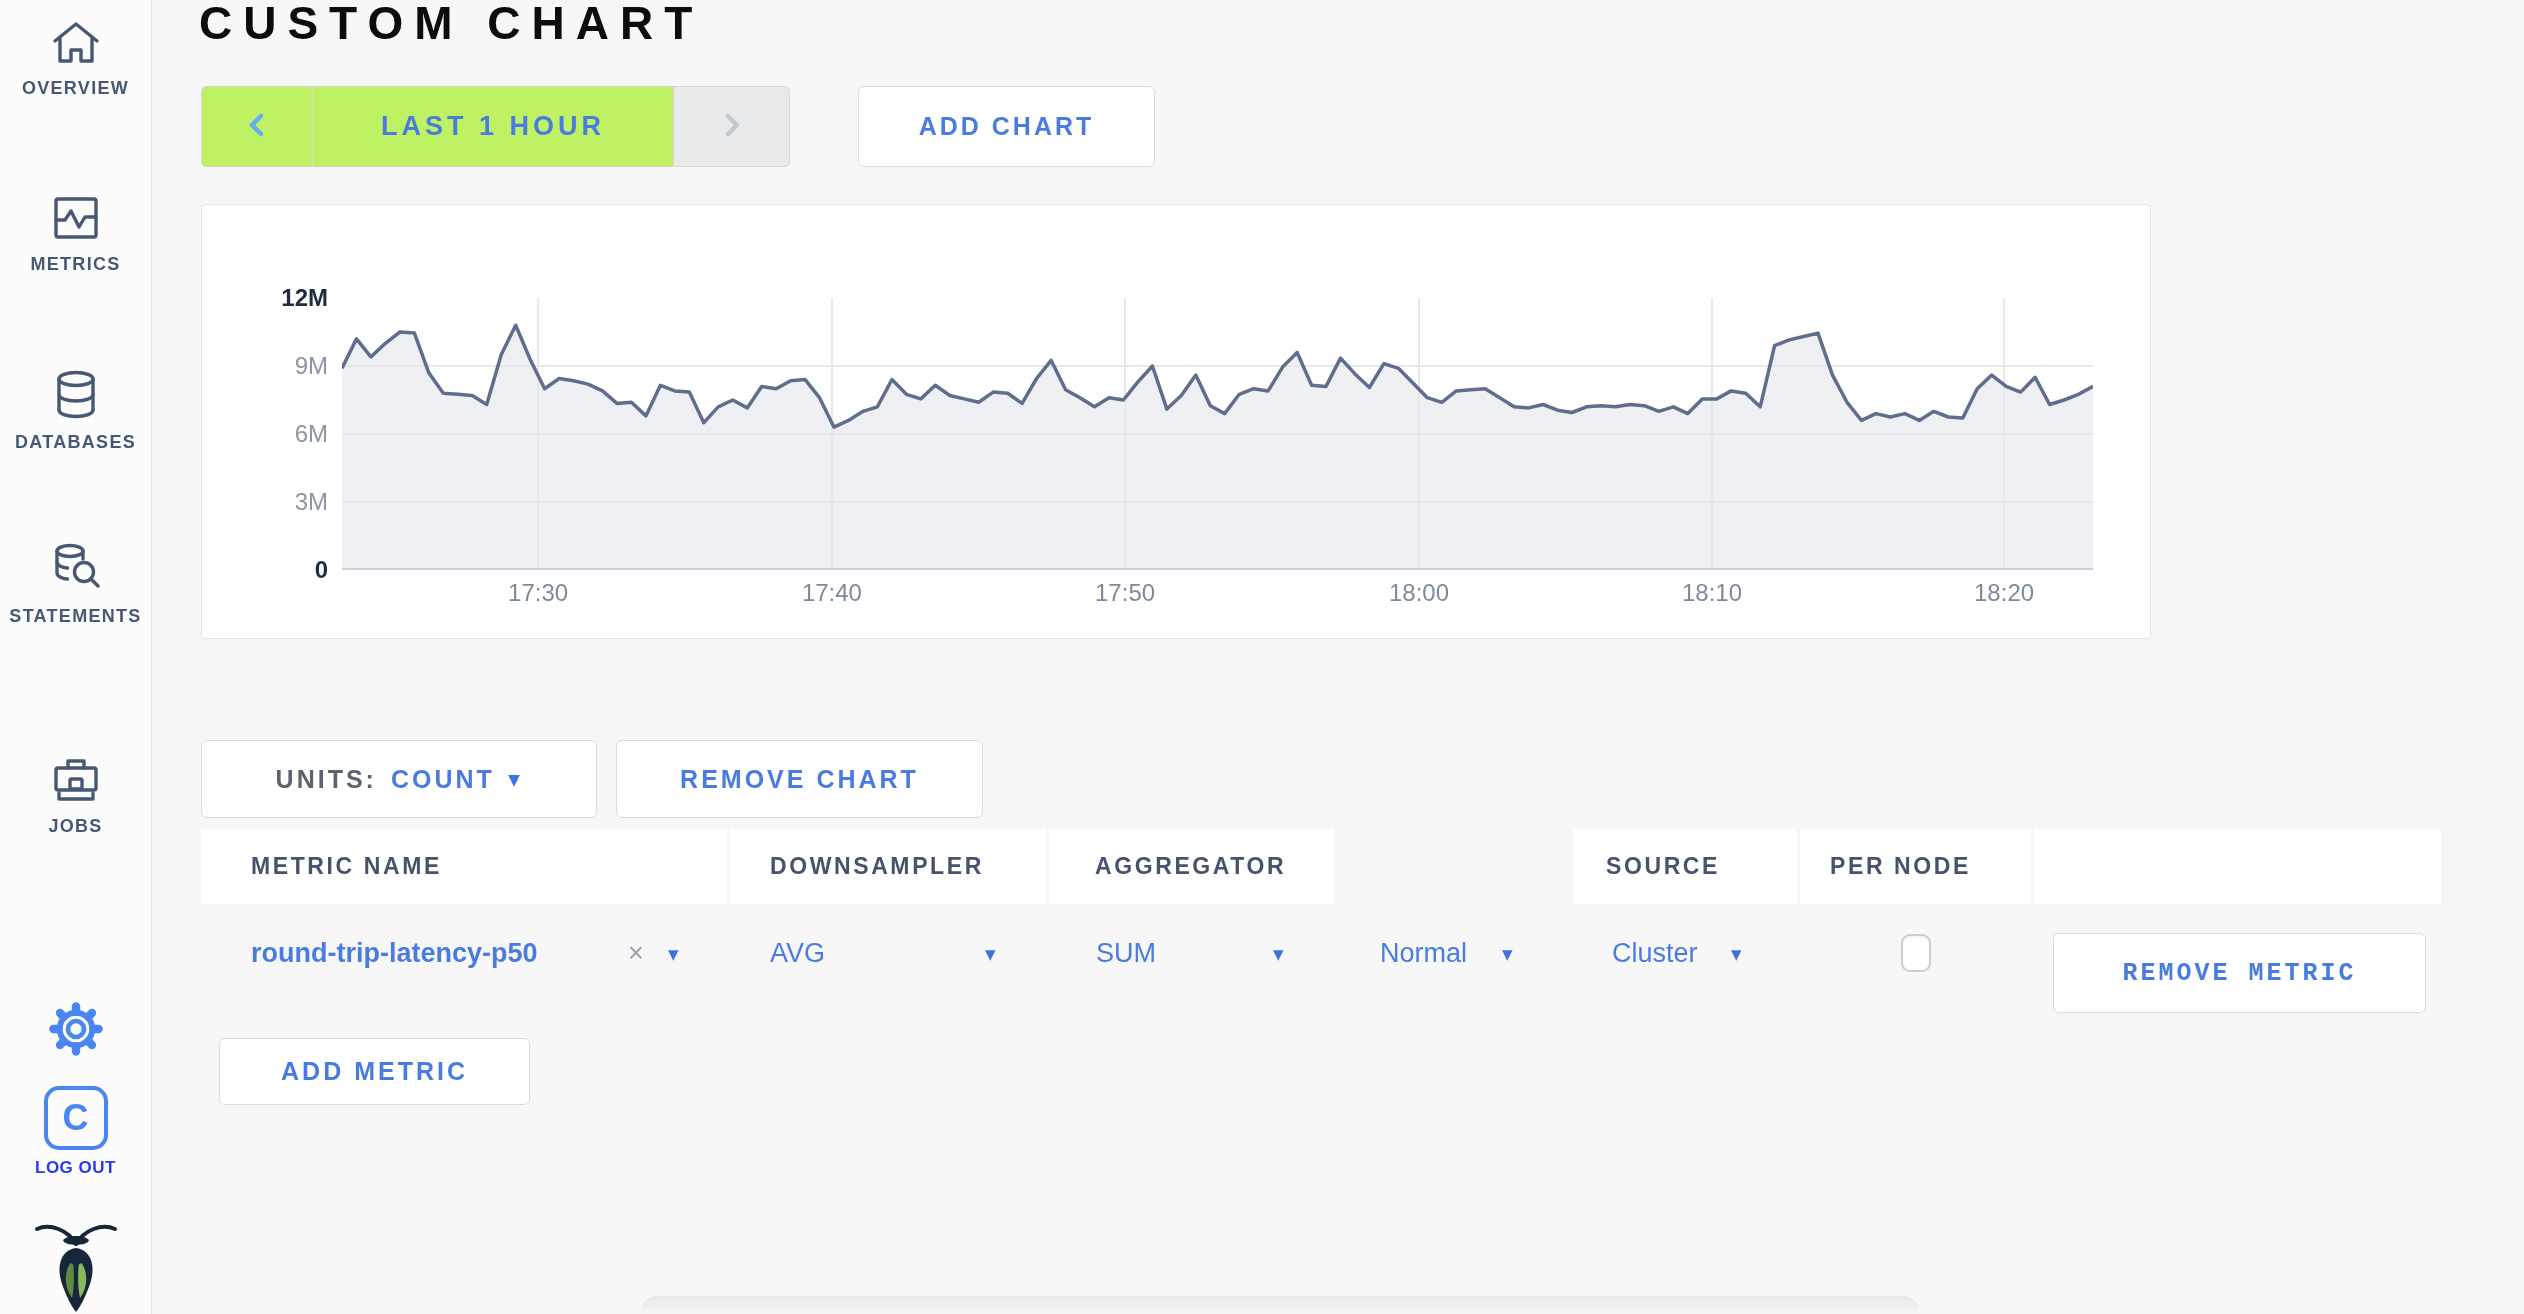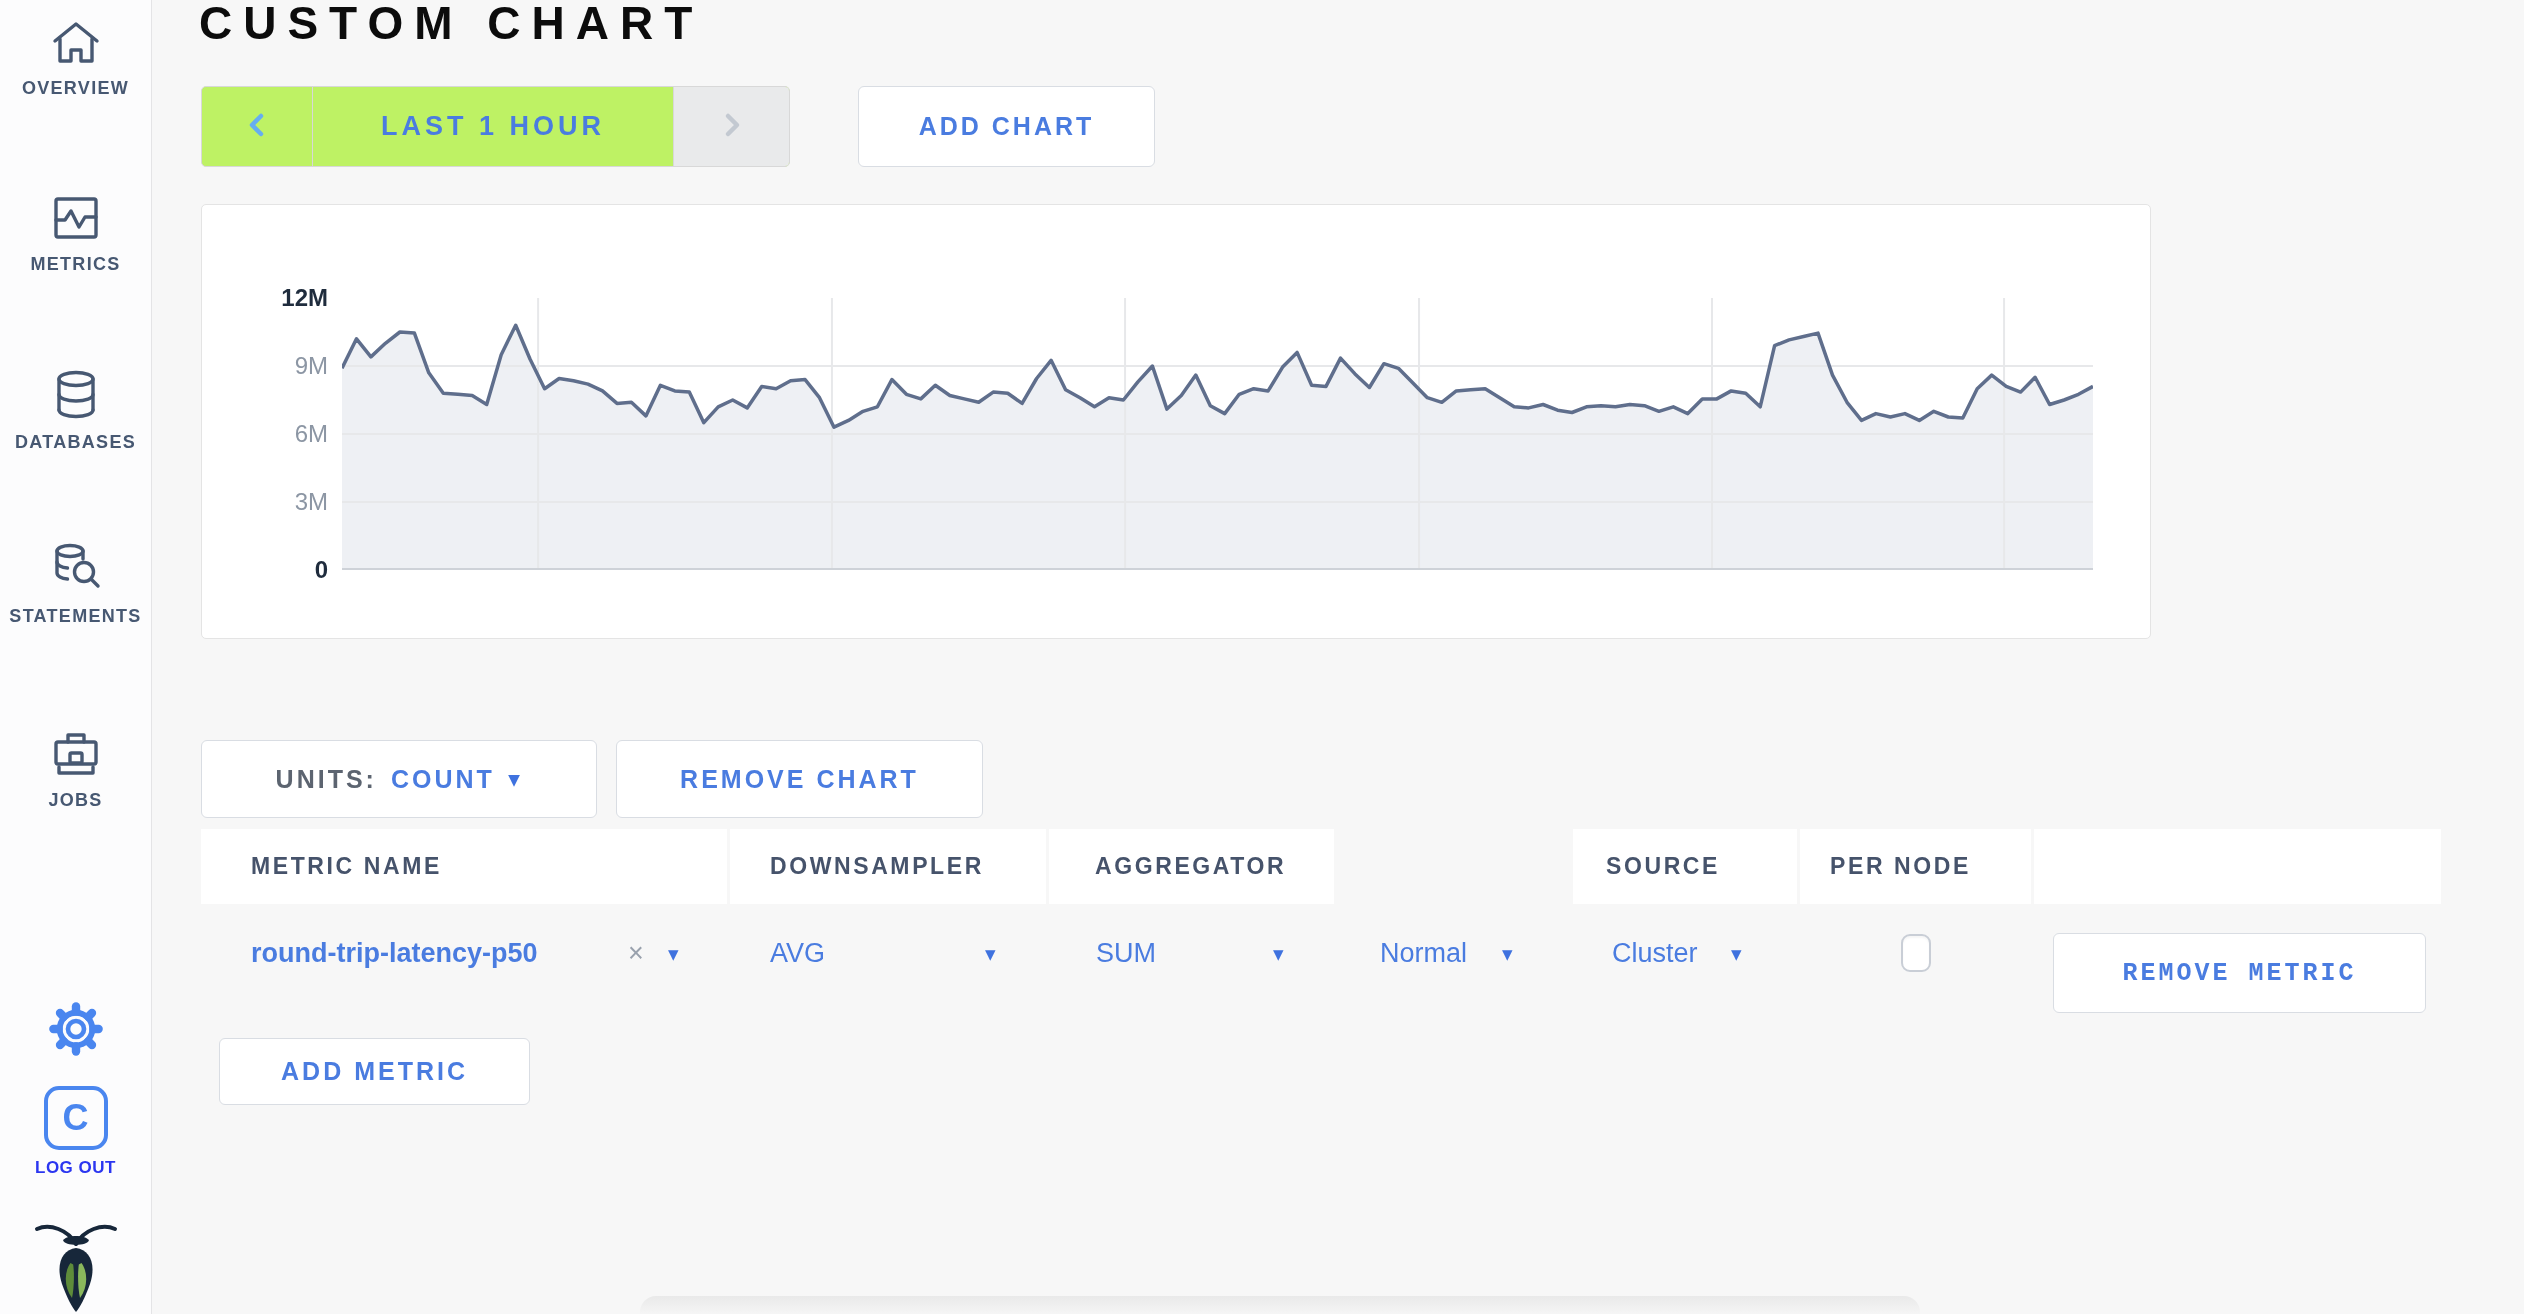--- a/index.html
+++ b/index.html
@@ -120,21 +120,21 @@
         <path d="M36 11 V19"></path>
         <path d="M10 22 C10 25 14.5 27.4 20.5 28"></path>
         <circle cx="37" cy="32" r="9.5"></circle>
         <path d="M44 39 L51 46"></path>
       </g>
         </svg>
     </span>
     <div class="nav-label">STATEMENTS</div>
   </div>
 
-  <div class="nav-item" style="top:726px;">
+  <div class="nav-item" style="top:752px;">
     <span class="nav-icon">
       <svg width="56" height="54" viewBox="0 0 56 54">
           <g class="icon-stroke">
         <path d="M20 16 V9 H36 V16"></path>
         <rect x="8" y="16" width="40" height="22" rx="2"></rect>
         <rect x="22" y="27" width="12" height="10" rx="1.5"></rect>
         <path d="M11 41 V47 H45 V41"></path>
       </g>
         </svg>
     </span>
@@ -218,20 +218,28 @@
         <line x1="0" x2="1751" y1="68" y2="68" stroke="#e7e8ea" stroke-width="2"></line>
         <line x1="196.112" x2="196.112" y1="0" y2="272" stroke="#e7e8ea" stroke-width="2"></line>
         <line x1="489.9298" x2="489.9298" y1="0" y2="272" stroke="#e7e8ea" stroke-width="2"></line>
         <line x1="783.0472" x2="783.0472" y1="0" y2="272" stroke="#e7e8ea" stroke-width="2"></line>
         <line x1="1077.0401" x2="1077.0401" y1="0" y2="272" stroke="#e7e8ea" stroke-width="2"></line>
         <line x1="1369.9823999999999" x2="1369.9823999999999" y1="0" y2="272" stroke="#e7e8ea" stroke-width="2"></line>
         <line x1="1662.0492000000002" x2="1662.0492000000002" y1="0" y2="272" stroke="#e7e8ea" stroke-width="2"></line>
         <line x1="0" x2="1751" y1="271" y2="271" stroke="#ced2d8" stroke-width="2"></line>
         <path d="M0.0 70.3 L14.5 40.8 L28.9 58.9 L43.4 45.3 L57.9 34.0 L72.4 35.1 L86.8 74.8 L101.3 95.2 L115.8 96.3 L130.2 97.5 L144.7 106.5 L159.2 56.7 L173.7 27.2 L188.1 61.2 L202.6 90.7 L217.1 80.5 L231.5 82.7 L246.0 86.1 L260.5 92.9 L275.0 105.4 L289.4 104.3 L303.9 117.9 L318.4 87.3 L332.8 92.9 L347.3 94.1 L361.8 124.7 L376.2 108.8 L390.7 102.0 L405.2 109.9 L419.7 88.4 L434.1 90.7 L448.6 82.7 L463.1 81.6 L477.5 99.7 L492.0 129.2 L506.5 122.4 L521.0 113.3 L535.4 108.8 L549.9 81.6 L564.4 96.3 L578.8 100.9 L593.3 87.3 L607.8 97.5 L622.3 100.9 L636.7 104.3 L651.2 94.1 L665.7 95.2 L680.1 105.4 L694.6 80.5 L709.1 62.3 L723.6 91.8 L738.0 99.7 L752.5 108.8 L767.0 99.7 L781.4 102.0 L795.9 83.9 L810.4 68.0 L824.9 111.1 L839.3 97.5 L853.8 77.1 L868.3 107.7 L882.7 115.6 L897.2 96.3 L911.7 90.7 L926.1 92.9 L940.6 69.1 L955.1 54.4 L969.6 87.3 L984.0 88.4 L998.5 60.1 L1013.0 75.9 L1027.4 89.5 L1041.9 65.7 L1056.4 70.3 L1070.9 85.0 L1085.3 99.7 L1099.8 104.3 L1114.3 92.9 L1128.7 91.8 L1143.2 90.7 L1157.7 99.7 L1172.2 108.8 L1186.6 109.9 L1201.1 106.5 L1215.6 112.2 L1230.0 114.5 L1244.5 108.8 L1259.0 107.7 L1273.5 108.8 L1287.9 106.5 L1302.4 107.7 L1316.9 113.3 L1331.3 108.8 L1345.8 115.6 L1360.3 100.9 L1374.8 100.9 L1389.2 92.9 L1403.7 95.2 L1418.2 108.8 L1432.6 47.6 L1447.1 41.9 L1461.6 38.5 L1476.0 35.1 L1490.5 77.1 L1505.0 104.3 L1519.5 122.4 L1533.9 115.6 L1548.4 119.0 L1562.9 115.6 L1577.3 122.4 L1591.8 113.3 L1606.3 119.0 L1620.8 120.1 L1635.2 90.7 L1649.7 77.1 L1664.2 88.4 L1678.6 94.1 L1693.1 79.3 L1707.6 106.5 L1722.1 102.0 L1736.5 96.3 L1751.0 88.4" fill="none" stroke="#5f6e8c" stroke-width="3.5" stroke-linejoin="round"></path>
       </svg></div>
+  <div class="xlabels">
+      <div class="xlabel" style="left: 196.112px;">17:30</div>
+      <div class="xlabel" style="left: 489.93px;">17:40</div>
+      <div class="xlabel" style="left: 783.047px;">17:50</div>
+      <div class="xlabel" style="left: 1077.04px;">18:00</div>
+      <div class="xlabel" style="left: 1369.98px;">18:10</div>
+      <div class="xlabel" style="left: 1662.05px;">18:20</div>
+    </div>
 </div>
 
 <div class="btn units-btn">
   <span class="units-prefix">UNITS:</span>
   <span>COUNT</span>
   <span class="caret">▾</span>
 </div>
 <div class="btn remove-chart-btn">REMOVE CHART</div>
 
 <div class="thead">

